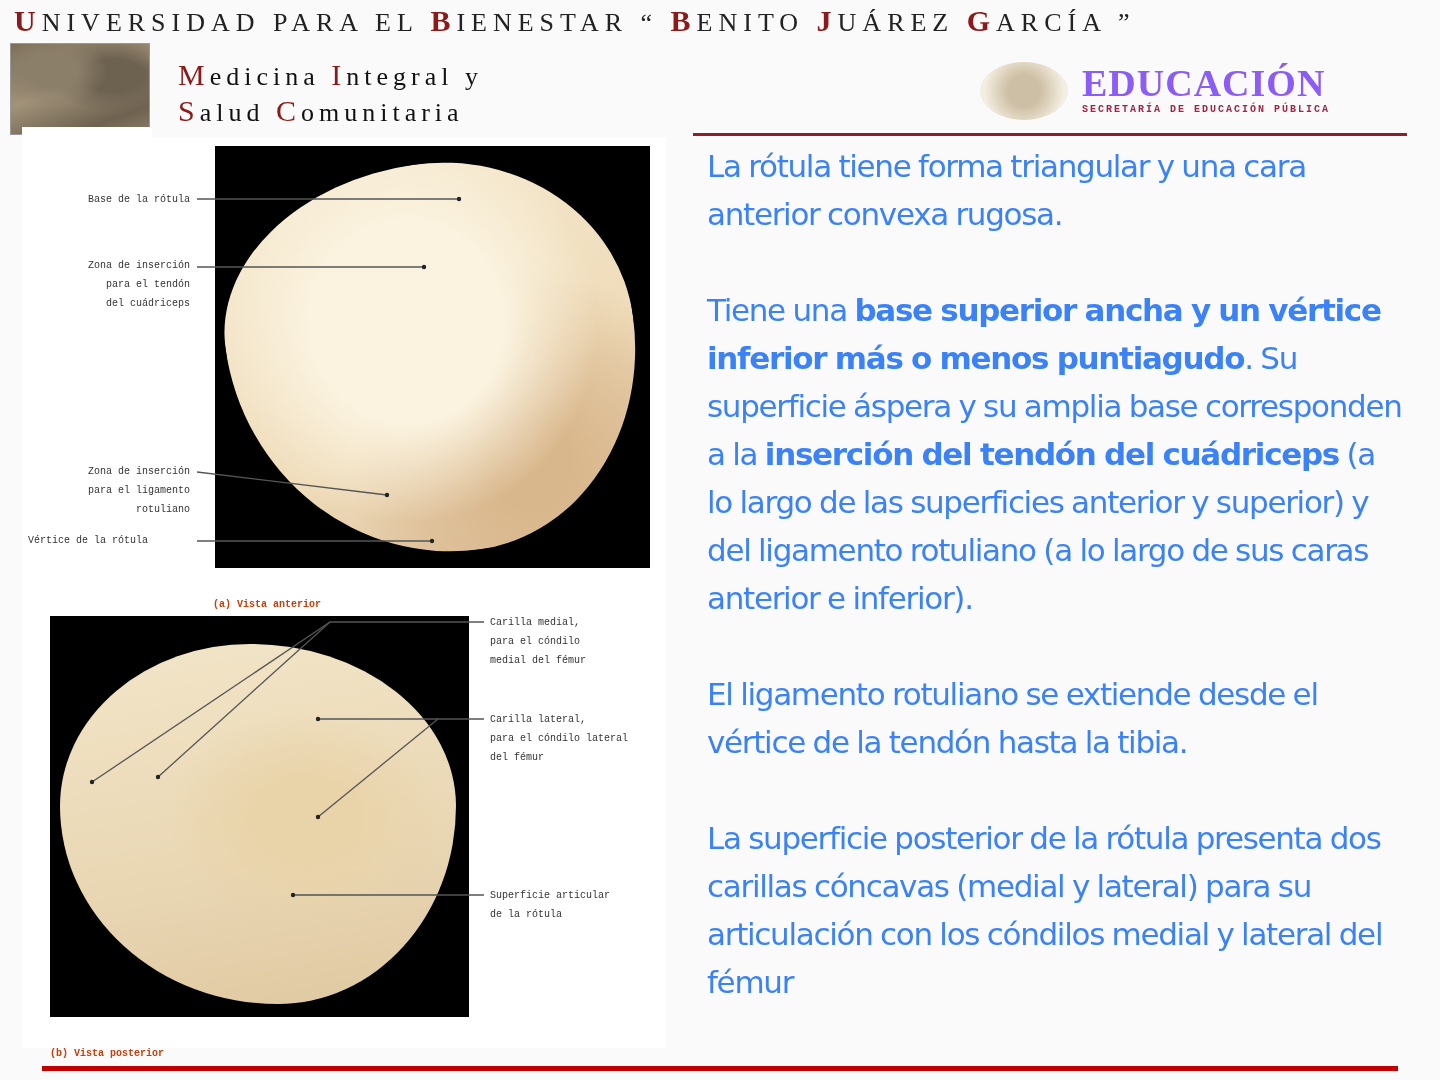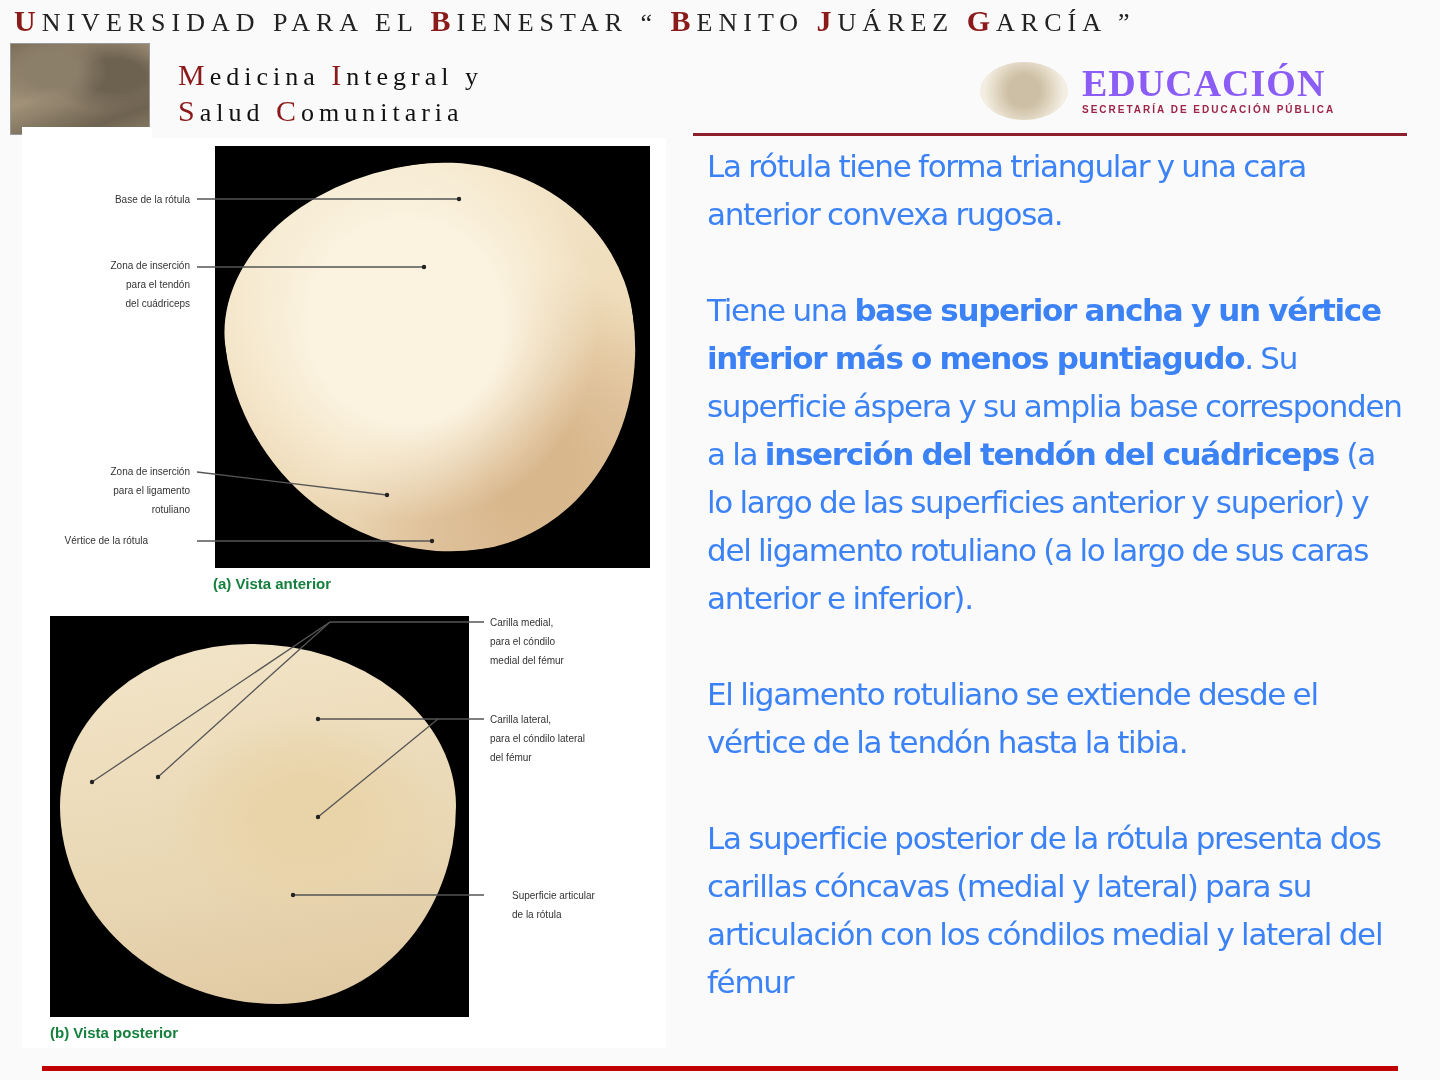--- a/index.html
+++ b/index.html
@@ -1,21 +1,21 @@
 <!DOCTYPE html>
 <html><head>
 <meta charset="utf-8">
 <style>
   html, body { margin: 0; padding: 0; }
   body {
     width: 1440px; height: 1080px; position: relative; overflow: hidden;
     background: #fafafa;
     font-family: "Liberation Sans", sans-serif;
   }
-  .abs { position: absolute; }
+  .abs { position: absolute; font-family: Liberation Mono, monospace; }
 
   
   .uni-title {
     left: 14px; top: 4px; width: 1420px; height: 34px;
     font-family: "Liberation Serif", serif;
     font-size: 26px; letter-spacing: 6px; color: #222;
     white-space: nowrap;
   }
   .uni-title .cap { color: #8b1a1a; font-weight: bold; font-size: 30px; }
 
@@ -65,21 +65,21 @@
   }
   .bone-b {
     position: absolute; left: 10px; top: 28px; width: 396px; height: 360px;
     border-radius: 48% 52% 45% 55% / 45% 45% 55% 55%;
     background:
       radial-gradient(ellipse at 62% 48%, #e9d3a8 0 12%, transparent 40%),
       linear-gradient(170deg, #f2e5c8, #ead8b5 55%, #dfc8a1);
   }
   .lbl { font-size: 10px; color: #333; line-height: 19px; }
   .lbl-right { text-align: right; }
-  .caption { font-size: 15px; font-weight: bold; color: #15803d; }
+  .caption { font-size: 10px; font-weight: bold; color: #c2410c; margin-top: 24px; }
   svg.leaders { position: absolute; left: 0; top: 0; width: 1440px; height: 1080px; pointer-events: none; }
 
   
   .body-text {
     left: 707px; top: 142px; width: 700px;
     font-family: "DejaVu Sans", sans-serif; font-size: 31px; color: #3b82f6; line-height: 48px;
     letter-spacing: -1.3px; word-spacing: -1px;
   }
   .body-text p { margin: 0 0 48px 0; }
   .body-text b { font-weight: bold; }
@@ -162,21 +162,21 @@
 <div class="abs lbl" style="left:490px; top:613px;">
   <div>Carilla medial,</div>
   <div>para el cóndilo</div>
   <div>medial del fémur</div>
 </div>
 <div class="abs lbl" style="left:490px; top:710px;">
   <div>Carilla lateral,</div>
   <div>para el cóndilo lateral</div>
   <div>del fémur</div>
 </div>
-<div class="abs lbl" style="left:512px; top:886px;">
+<div class="abs lbl" style="left:490px; top:886px;">
   <div>Superficie articular</div>
   <div>de la rótula</div>
 </div>
 <div class="abs caption" style="left:50px; top:1024px;">(b) Vista posterior</div>
 
 <div class="abs body-text">
   <p>La rótula tiene forma triangular y una cara anterior convexa rugosa.</p>
   <p><span>Tiene una </span><b>base superior ancha y un vértice inferior más o menos puntiagudo</b><span>. Su superficie áspera y su amplia base corresponden a la </span><b>inserción del tendón del cuádriceps</b><span> (a lo largo de las superficies anterior y superior) y del ligamento rotuliano (a lo largo de sus caras anterior e inferior).</span></p>
   <p>El ligamento rotuliano se extiende desde el vértice de la tendón hasta la tibia.</p>
   <p>La superficie posterior de la rótula presenta dos carillas cóncavas (medial y lateral) para su articulación con los cóndilos medial y lateral del fémur</p>

